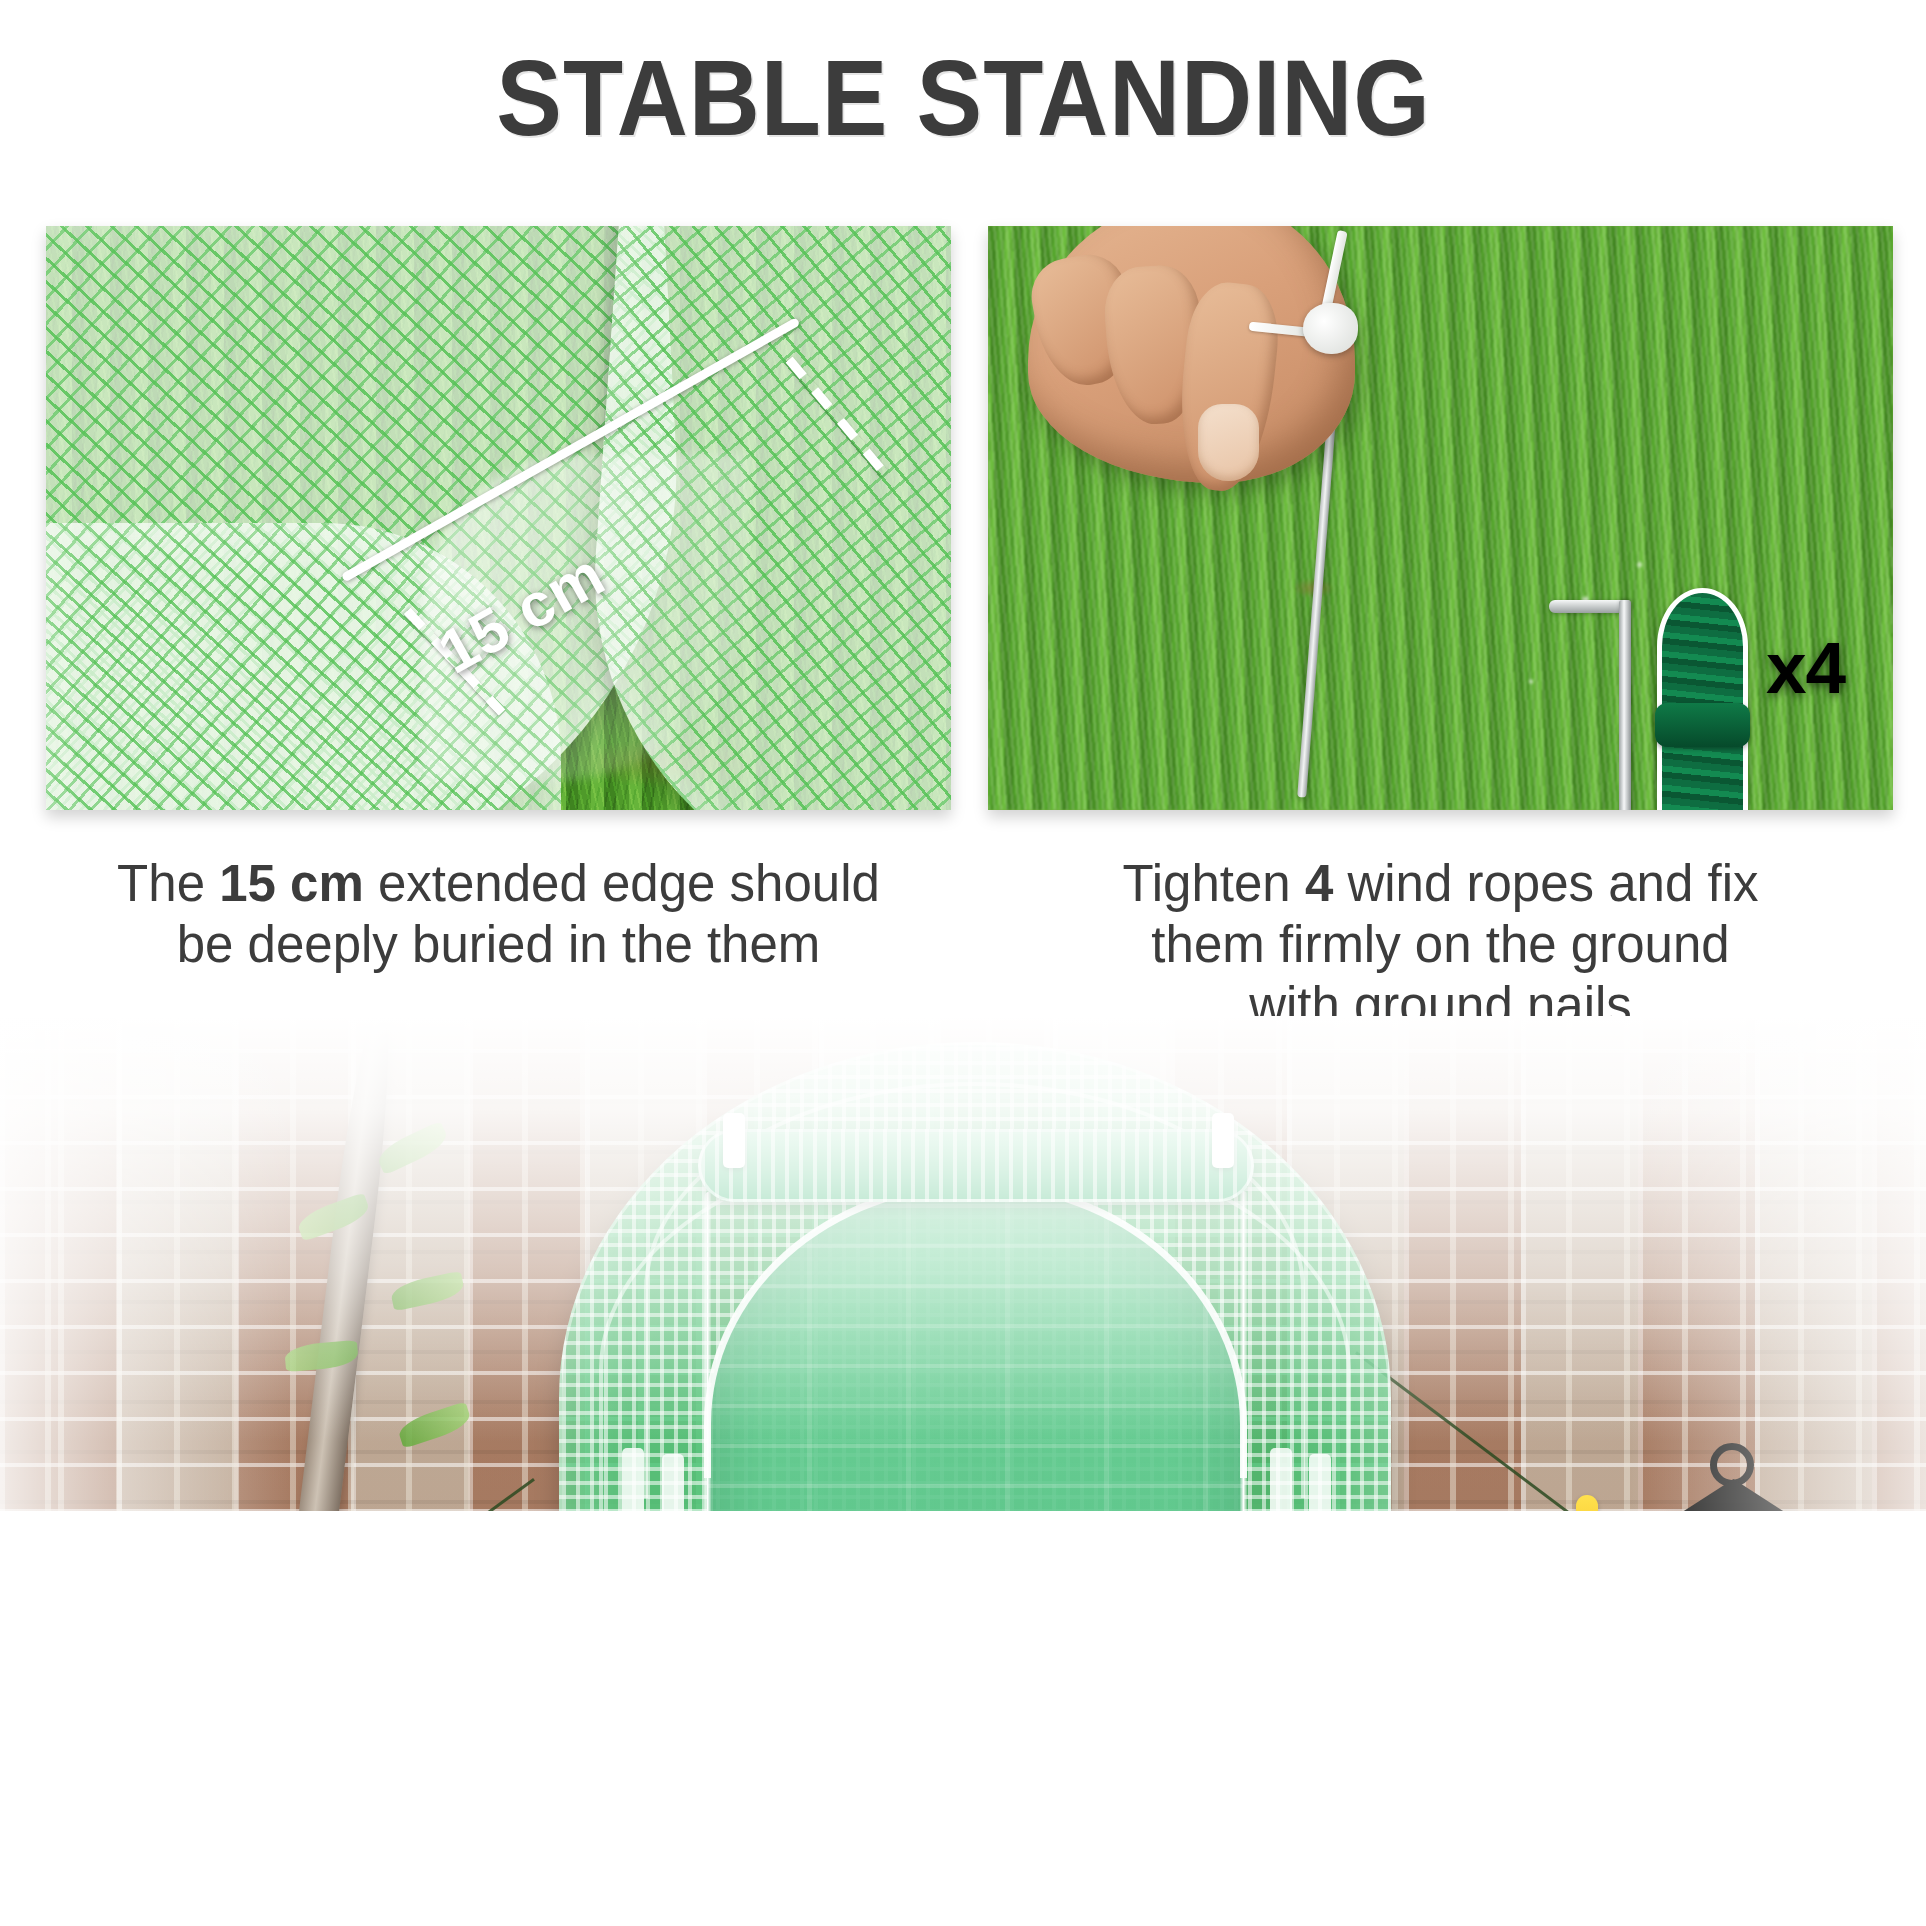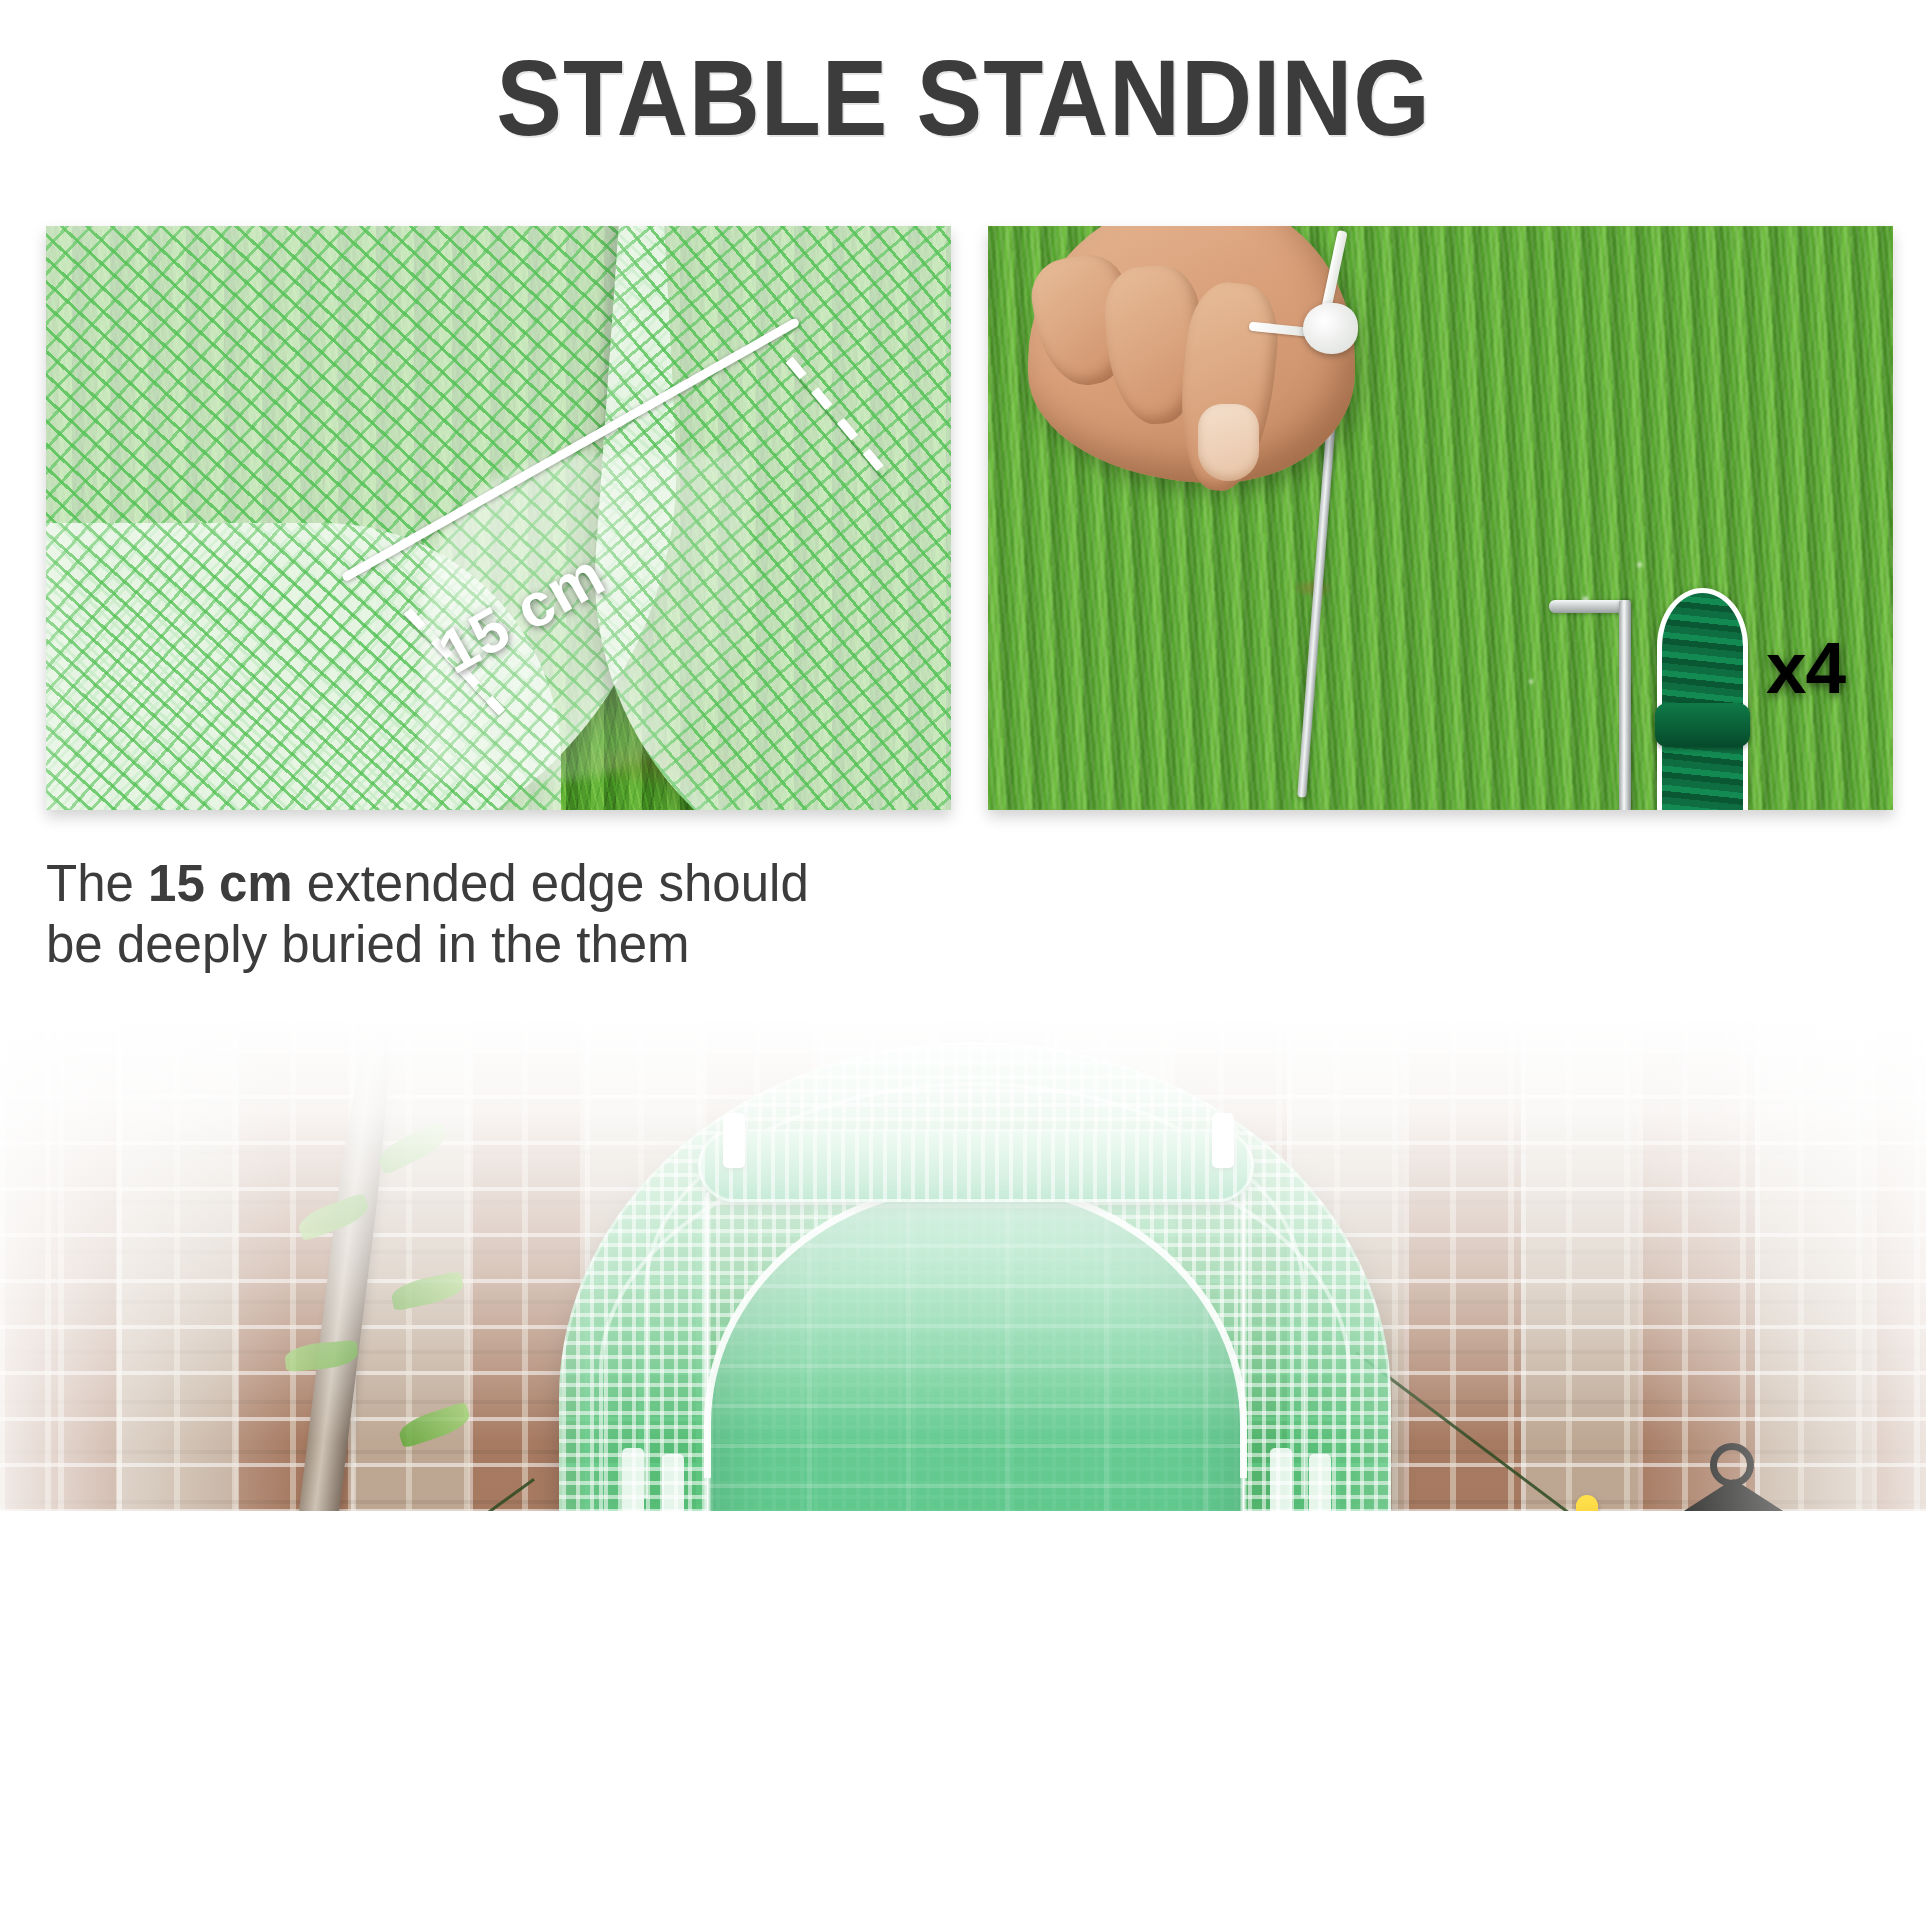--- a/index.html
+++ b/index.html
@@ -294,20 +294,21 @@
     text-shadow: 0 3px 9px rgba(0,0,0,.5);
   }
 
   
   .caption {
     position: absolute;
     top: 853px;
     font-size: 51px;
     line-height: 61px;
     color: #3c3c3c;
+    text-align: center;
     font-family: "Liberation Sans", sans-serif;
   }
   .caption b { font-weight: bold; }
   .caption-left  { left: 46px;  width: 905px; }
   .caption-right { left: 988px; width: 905px; }
 
   
   .hero {
     position: absolute;
     left: 0; top: 1016px;
@@ -638,20 +639,25 @@
       <div class="rope-bundle-band"></div>
       <div class="qty-badge">x4</div>
     </div>
   </div>
 
   <div class="caption caption-left">
     <span>The </span><b>15 cm</b><span> extended edge should</span><br>
     <span>be deeply buried in the them</span>
   </div>
 
+  <div class="caption caption-right">
+    <span>Tighten </span><b>4</b><span> wind ropes and fix</span><br>
+    <span>them firmly on the ground</span><br>
+    <span>with ground nails</span>
+  </div>
 
   <div class="hero">
     <div class="brickwall"></div>
 
     <div class="tree"></div>
     <div class="tree-leaf" style="left:376px; top:119px; transform:rotate(-25deg);"></div>
     <div class="tree-leaf" style="left:297px; top:188px; transform:rotate(160deg);"></div>
     <div class="tree-leaf" style="left:391px; top:262px; transform:rotate(-12deg);"></div>
     <div class="tree-leaf" style="left:285px; top:327px; transform:rotate(175deg);"></div>
     <div class="tree-leaf" style="left:398px; top:396px; transform:rotate(-18deg);"></div>

